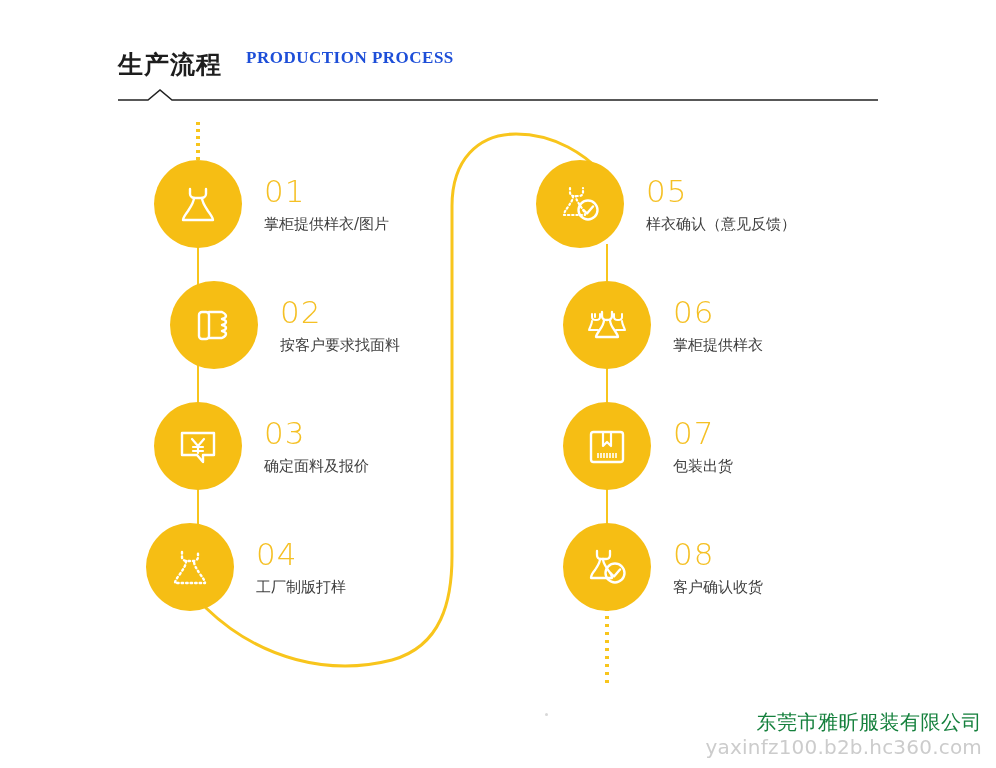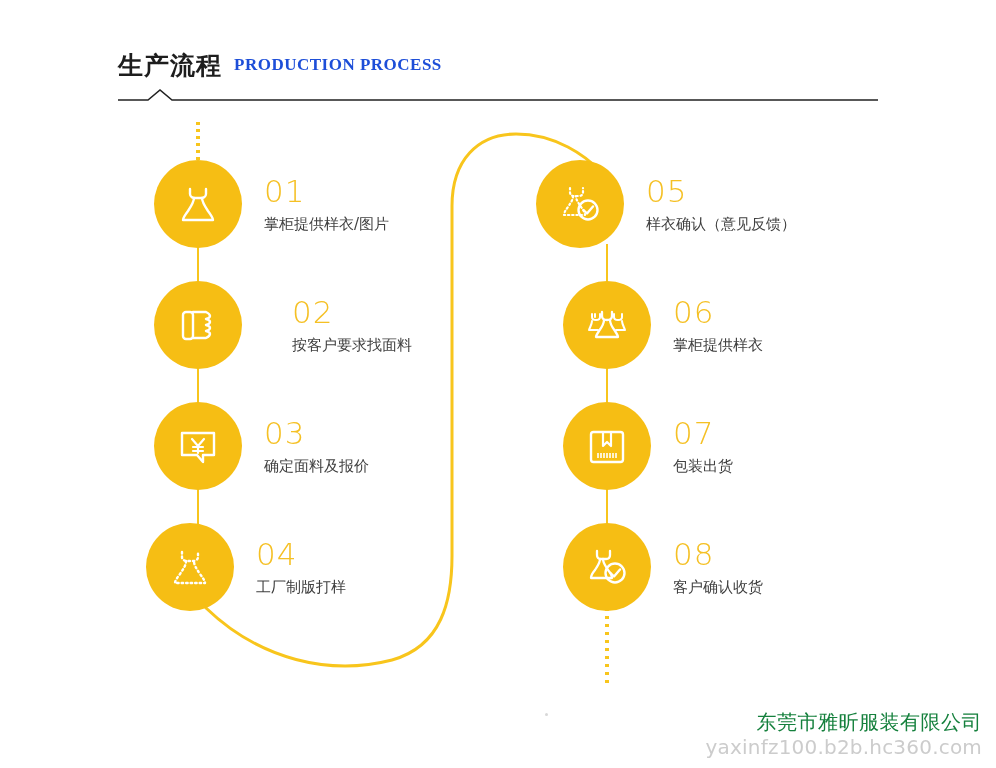--- a/index.html
+++ b/index.html
@@ -19,22 +19,22 @@
   
   #header {
     position: absolute;
     left: 118px;
     top: 48px;
     width: 760px;
     height: 52px;
   }
   #header-titles {
     display: flex;
-    align-items: center;
-    gap: 12px;
+    align-items: flex-start;
+    gap: 24px;
     height: 34px;
   }
   #title-cn {
     font-family: "DejaVu Sans", sans-serif;
     font-size: 25px;
     font-weight: bold;
     color: #1d1d1d;
     letter-spacing: 1px;
     white-space: nowrap;
   }
@@ -100,21 +100,21 @@
     font-family: "DejaVu Sans", sans-serif;
     font-size: 15px;
     color: #3f3f3f;
     line-height: 1.2;
     margin-top: 7px;
     white-space: nowrap;
   }
 
   
   #step-1 { left: 154px; top: 160px; }
-  #step-2 { left: 154px; top: 281px; gap: 28px; }
+  #step-2 { left: 170px; top: 281px; }
   #step-3 { left: 154px; top: 402px; }
   #step-4 { left: 146px; top: 523px; }
   
   #step-5 { left: 536px; top: 160px; }
   #step-6 { left: 563px; top: 281px; }
   #step-7 { left: 563px; top: 402px; }
   #step-8 { left: 563px; top: 523px; }
 
   
   #watermark {

